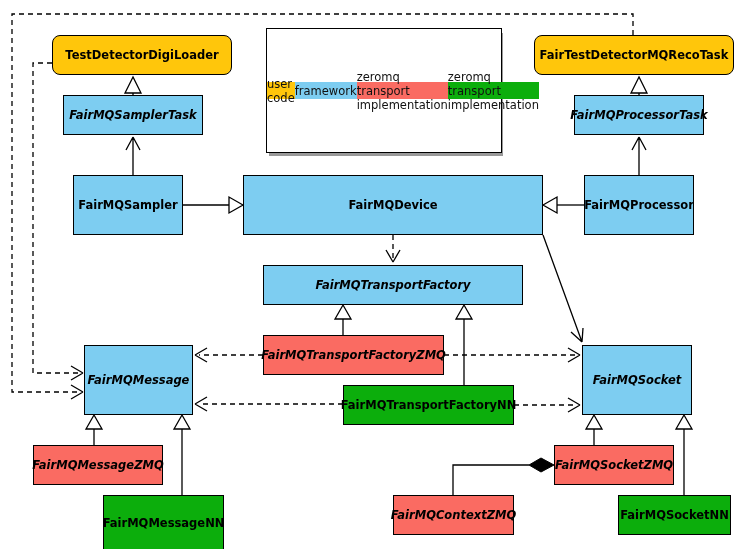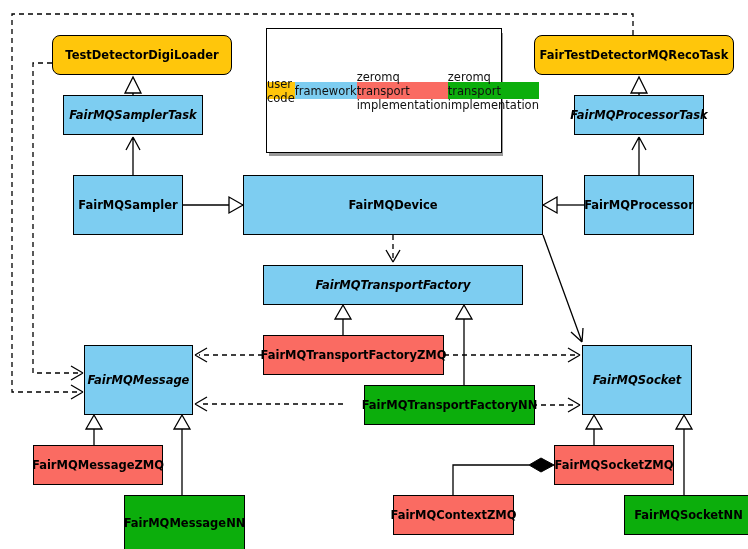--- a/index.html
+++ b/index.html
@@ -16,22 +16,22 @@
     border:1px solid #000;
     display:flex;align-items:center;justify-content:center;
     font-weight:bold;font-size:11.5px;color:#000;
     text-align:center;white-space:nowrap;
     box-sizing:border-box;
     line-height:1.1;
   }
   .abstract{font-style:italic;}
   .n-user{background:#FFC60B;border-radius:8px;}
   .n-fw{background:#7DCDF1;}
-  .n-zmq{background:#FA6B62;}
-  .n-nn{background:#0CAE0C;margin-left:21px;}
+  .n-zmq{background:#FA6B62;font-style:italic;}
+  .n-nn{background:#0CAE0C;}
   .legend{
     position:absolute;left:266px;top:28px;width:236px;height:125px;
     background:#ffffff;border:1.5px solid #000;box-sizing:border-box;
     display:flex;flex-direction:row;justify-content:space-evenly;align-items:center;
     box-shadow:2px 4px 0 -1px #999999;
   }
   .legend-bar{
     width:196px;height:17px;
     display:flex;align-items:center;justify-content:center;
     font-size:11.5px;color:#111;font-weight:normal;
@@ -182,15 +182,15 @@
   <div class="node n-fw abstract" style="left:582px;top:345px;width:110px;height:70px">FairMQSocket</div>
 
   <div class="node n-zmq" style="left:33px;top:445px;width:130px;height:40px">FairMQMessageZMQ</div>
 
   <div class="node n-nn" style="left:103px;top:495px;width:121px;height:56px">FairMQMessageNN</div>
 
   <div class="node n-zmq" style="left:393px;top:495px;width:121px;height:40px">FairMQContextZMQ</div>
 
   <div class="node n-zmq" style="left:554px;top:445px;width:120px;height:40px">FairMQSocketZMQ</div>
 
-  <div class="node n-nn" style="left:603px;top:495px;width:129px;height:40px">FairMQSocketNN</div>
+  <div class="node n-nn" style="left:618px;top:495px;width:113px;height:40px">FairMQSocketNN</div>
 
 </div>
 
 </body></html>

